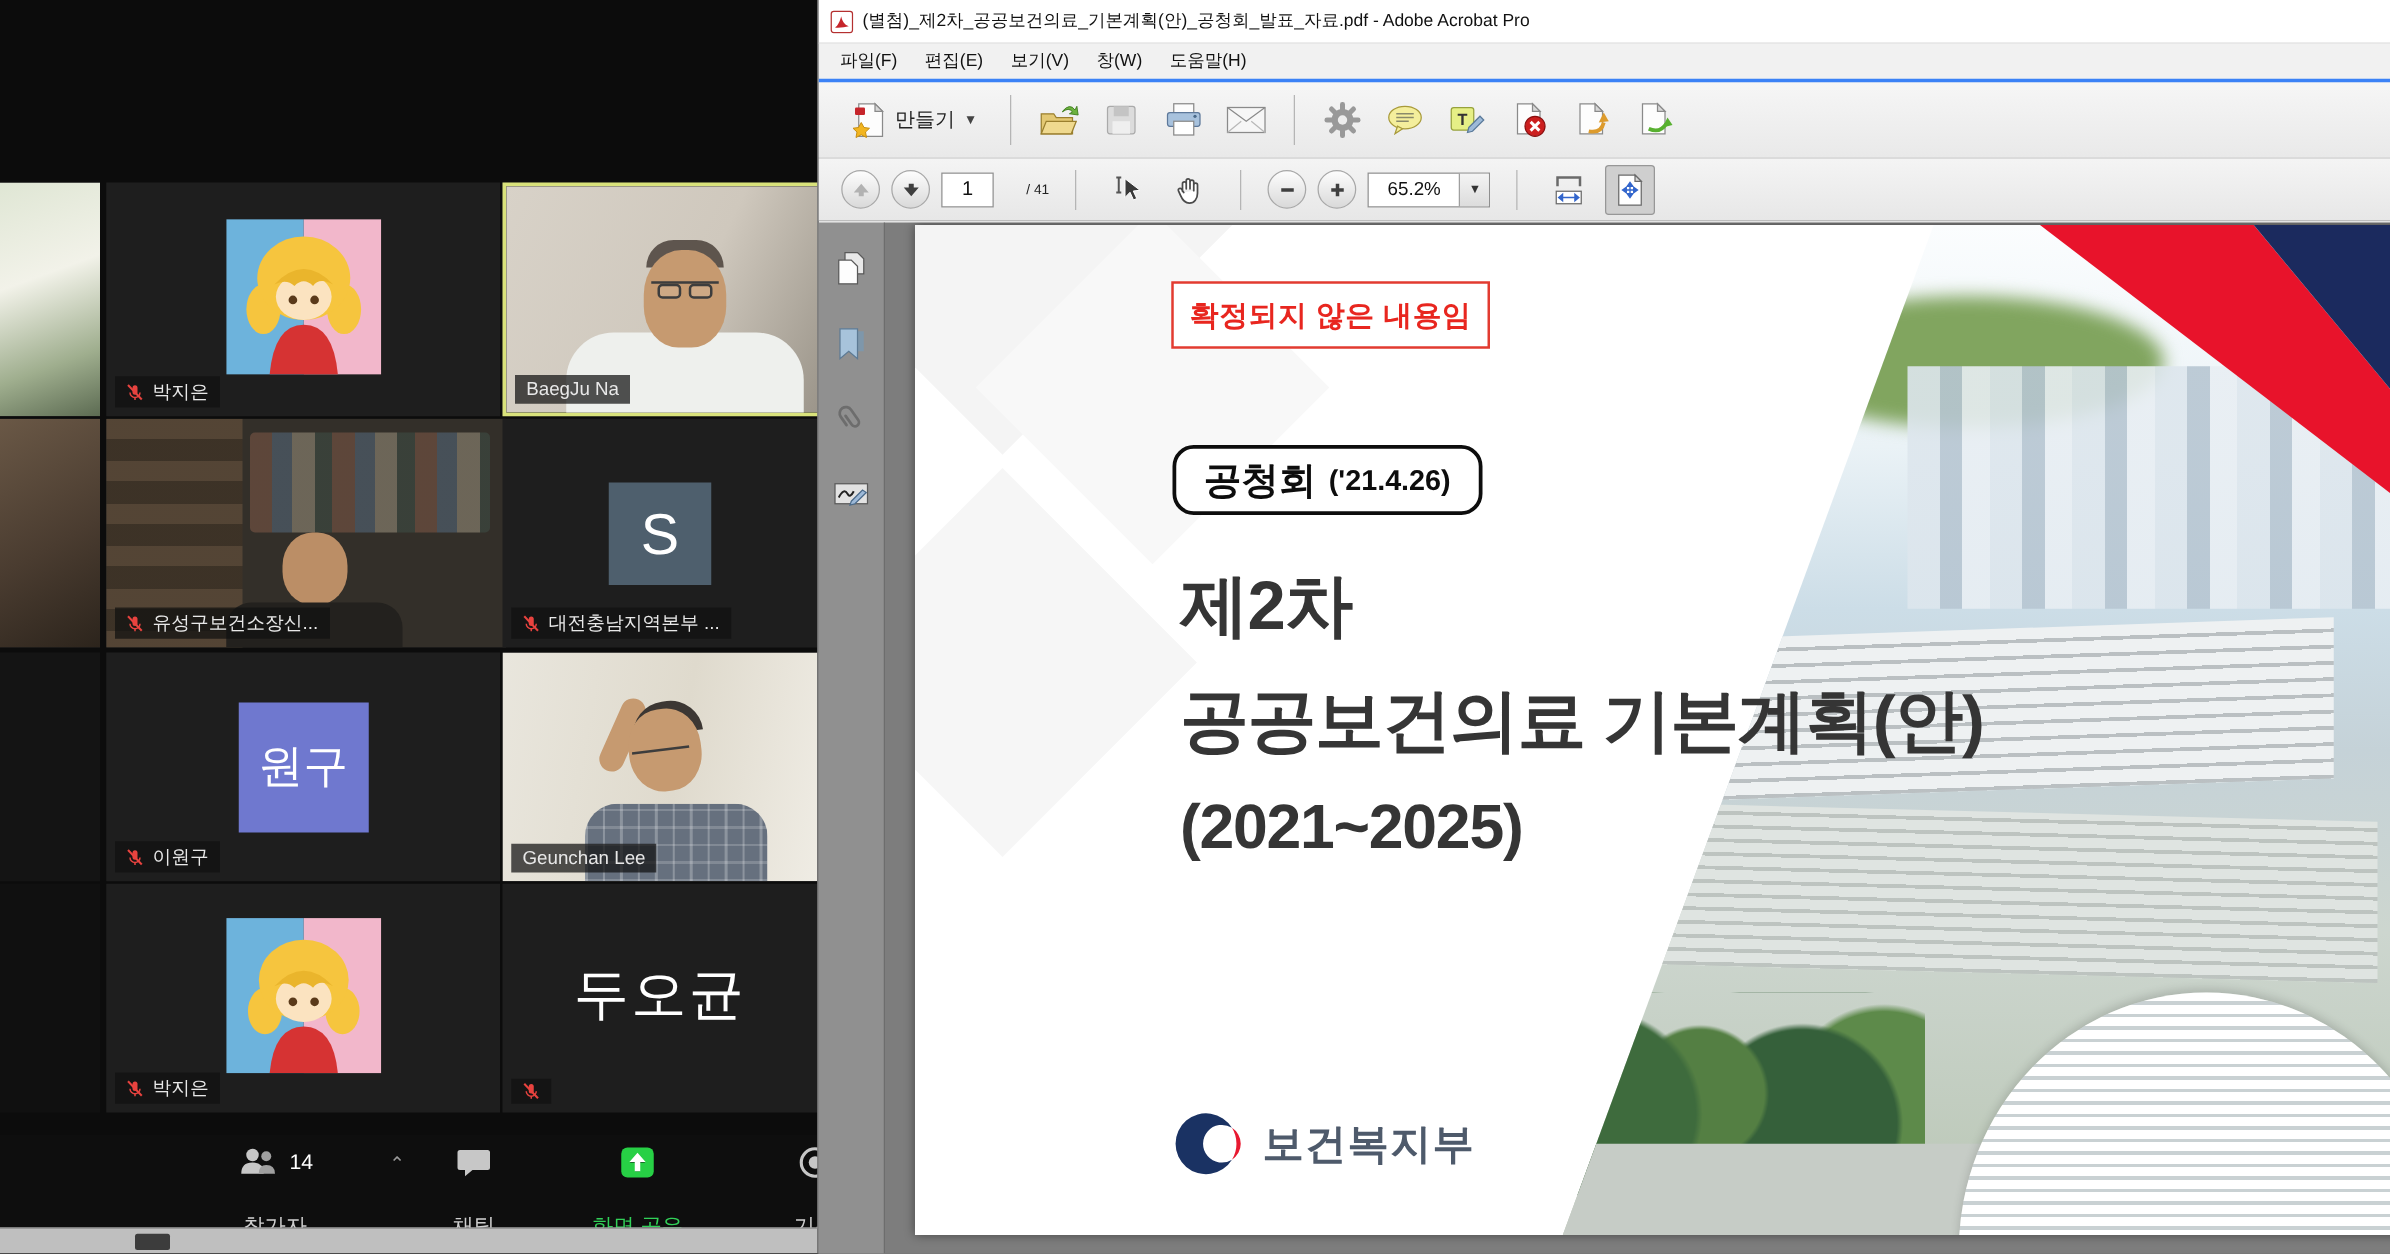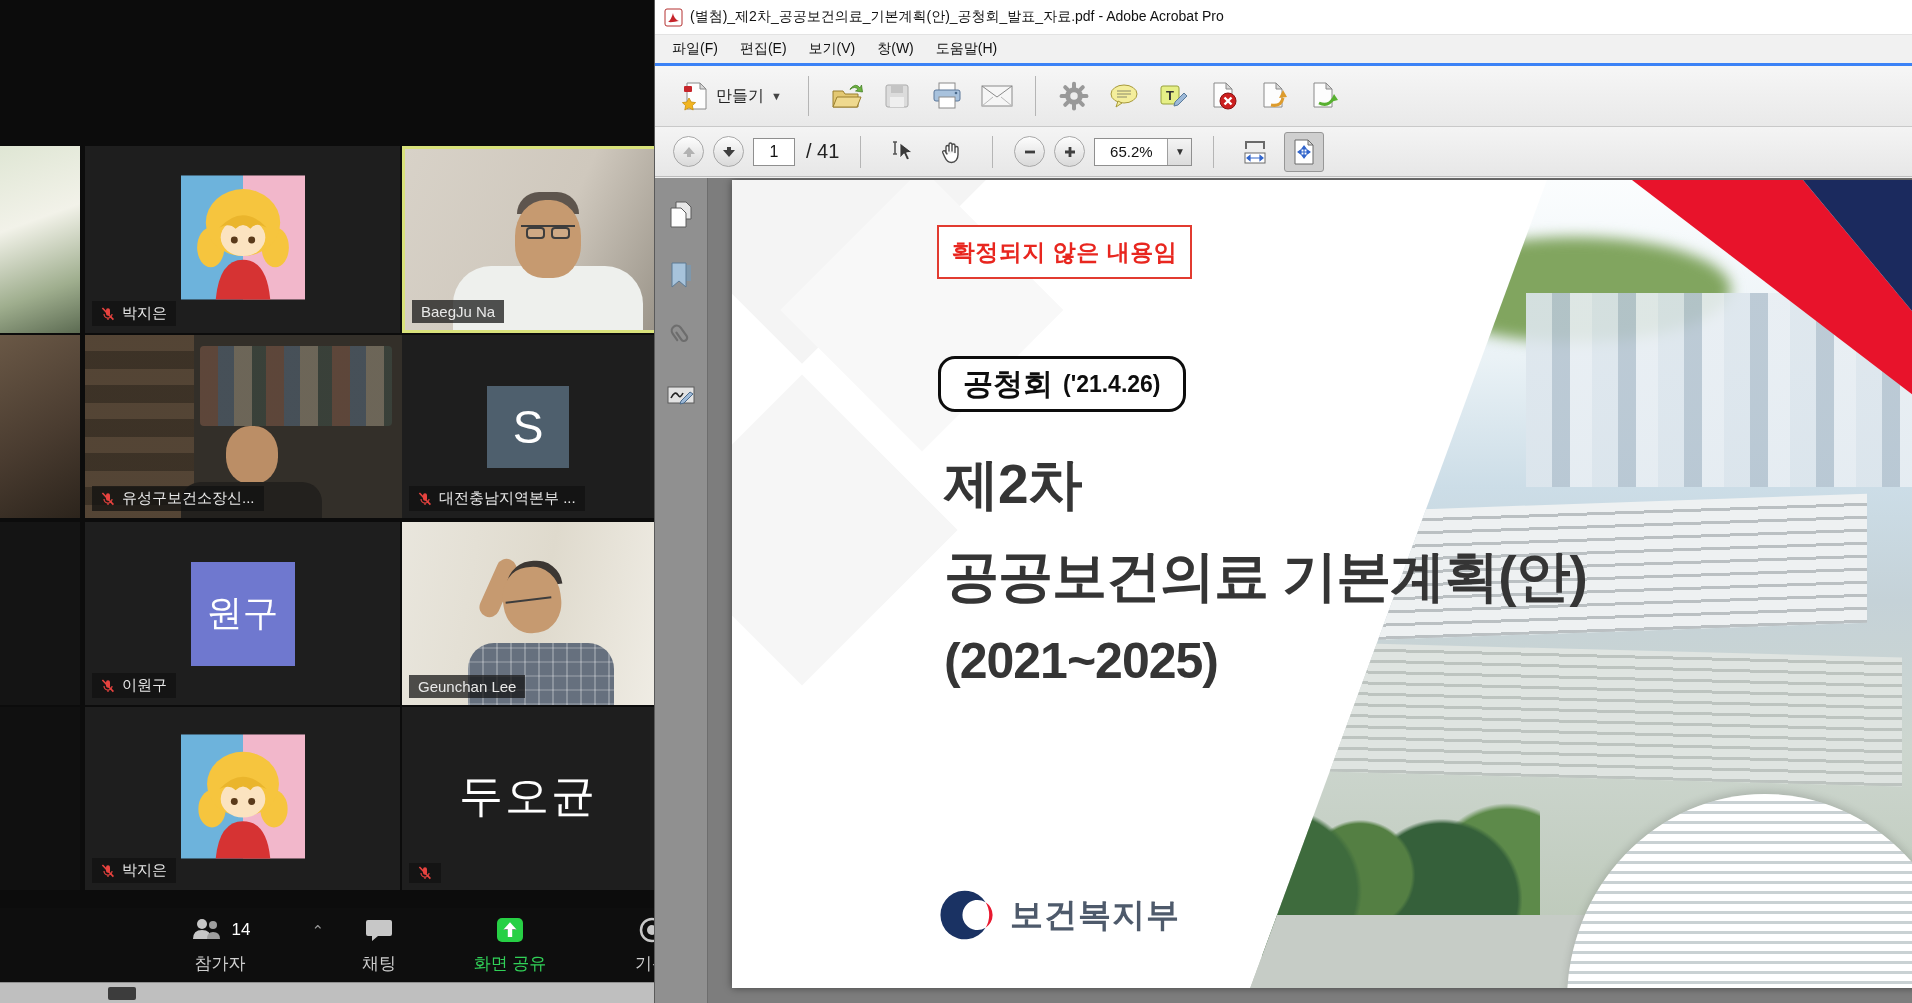--- a/index.html
+++ b/index.html
@@ -51,21 +51,21 @@
       background-image:repeating-linear-gradient(90deg,rgba(255,255,255,.25) 0 2px,transparent 2px 14px),
                        repeating-linear-gradient(0deg,rgba(255,255,255,.18) 0 2px,transparent 2px 14px);}
   .v-geunchan .glasses { position:absolute; left:41%; bottom:104px; width:46px; height:10px;
       border-bottom:2px solid #3d3d3d; transform:rotate(-7deg);}
 
   .partial-r1 { position:absolute; inset:0; background:linear-gradient(160deg,#dfe6d4 0%,#f2f2e9 40%,#9fae8e 75%,#5c6b52 100%); }
   .partial-r2 { position:absolute; inset:0; background:linear-gradient(150deg,#6a5846 0%,#4a3c30 55%,#2c241c 100%); }
 
   
   .zoom-bar { position:absolute; left:0; top:908px; width:654px; height:74px; background:#0e0e0e; }
-  .zbtn { position:absolute; top:6px; display:flex; flex-direction:column; align-items:center; gap:6px; color:#cfcfcf; font-size:17px; }
+  .zbtn { position:absolute; top:6px; display:flex; flex-direction:column; align-items:center; gap:23px; color:#cfcfcf; font-size:17px; }
   .zbtn .ic { height:32px; display:flex; align-items:center; gap:8px; }
   .zbtn.green { color:#31d158; }
   .chev { color:#9a9a9a; font-size:15px; position:absolute; right:-34px; top:8px; }
   .taskbar { position:absolute; left:0; top:982px; width:654px; height:21px; background:#bfbfbf; border-top:1px solid #8f8f8f; }
   .task-ic { position:absolute; left:108px; top:4px; width:28px; height:13px; background:#3c3c3c; border-radius:2px; }
 
   
   .acrobat { position:absolute; left:654px; top:0; width:1258px; height:1003px; background:#f0f0f0; border-left:1px solid #5a5a5a; }
   .titlebar { height:34px; background:#ffffff; display:flex; align-items:center; gap:7px; padding-left:9px;
               font-size:14px; color:#111; }
@@ -78,21 +78,21 @@
               display:flex; align-items:center; padding-left:18px; gap:9px; }
   .tsep { width:1px; height:40px; background:#b5b5b5; margin:0 10px; }
   .tsep2 { width:1px; height:32px; background:#b5b5b5; margin:0 12px; }
   .icbtn { min-width:44px; height:46px; display:flex; align-items:center; justify-content:center; border-radius:3px; }
   .createbtn { display:flex; align-items:center; gap:7px; padding:4px 10px; border-radius:3px; font-size:16px; color:#222; }
   .caret { font-size:11px; color:#444; }
   .circbtn { width:31px; height:31px; border-radius:50%; border:1px solid #a8a8a8;
              background:linear-gradient(#fdfdfd,#d9d9d9); display:flex; align-items:center; justify-content:center; }
   .pagebox { width:42px; height:28px; background:#fff; border:1px solid #8f8f8f; text-align:center;
              font-size:16px; color:#111; line-height:26px; }
-  .pagetotal { font-size:20px; color:#222; margin-left:2px; }
+  .pagetotal { font-size:11px; color:#222; margin-left:17px; }
   .zoombox { height:28px; background:#fff; border:1px solid #8f8f8f; display:flex; align-items:center; }
   .zoombox .zval { width:72px; text-align:center; font-size:15px; color:#111; }
   .zoombox .zdrop { width:24px; height:26px; border-left:1px solid #9f9f9f; background:linear-gradient(#f4f4f4,#dcdcdc);
                     display:flex; align-items:center; justify-content:center; font-size:10px; color:#333; }
   .fitbtn { width:40px; height:40px; display:flex; align-items:center; justify-content:center; border-radius:3px; }
   .fitbtn.pressed { background:#cfcfcf; border:1px solid #979797; }
 
   .docarea { position:absolute; left:0; top:178px; width:1258px; height:825px; display:flex; }
   .sidebar { width:53px; background:#909090; border-right:1px solid #6d6d6d; display:flex; flex-direction:column;
              align-items:center; padding-top:20px; gap:26px; }

